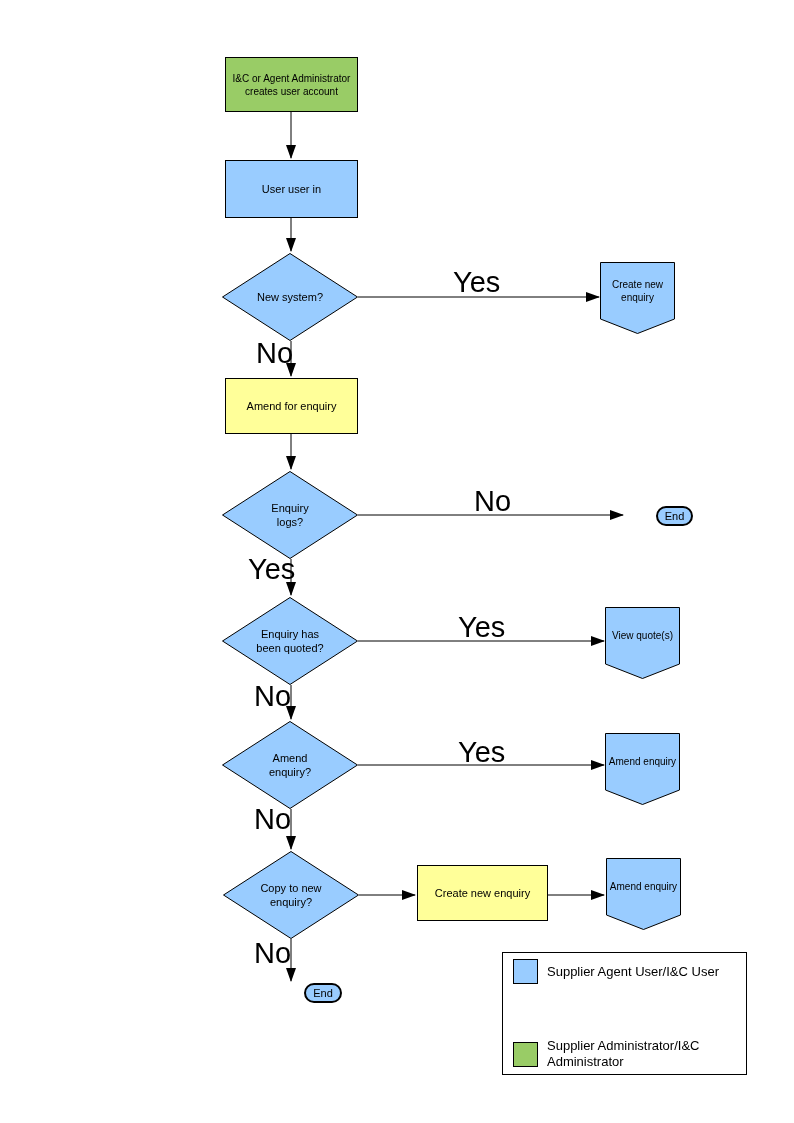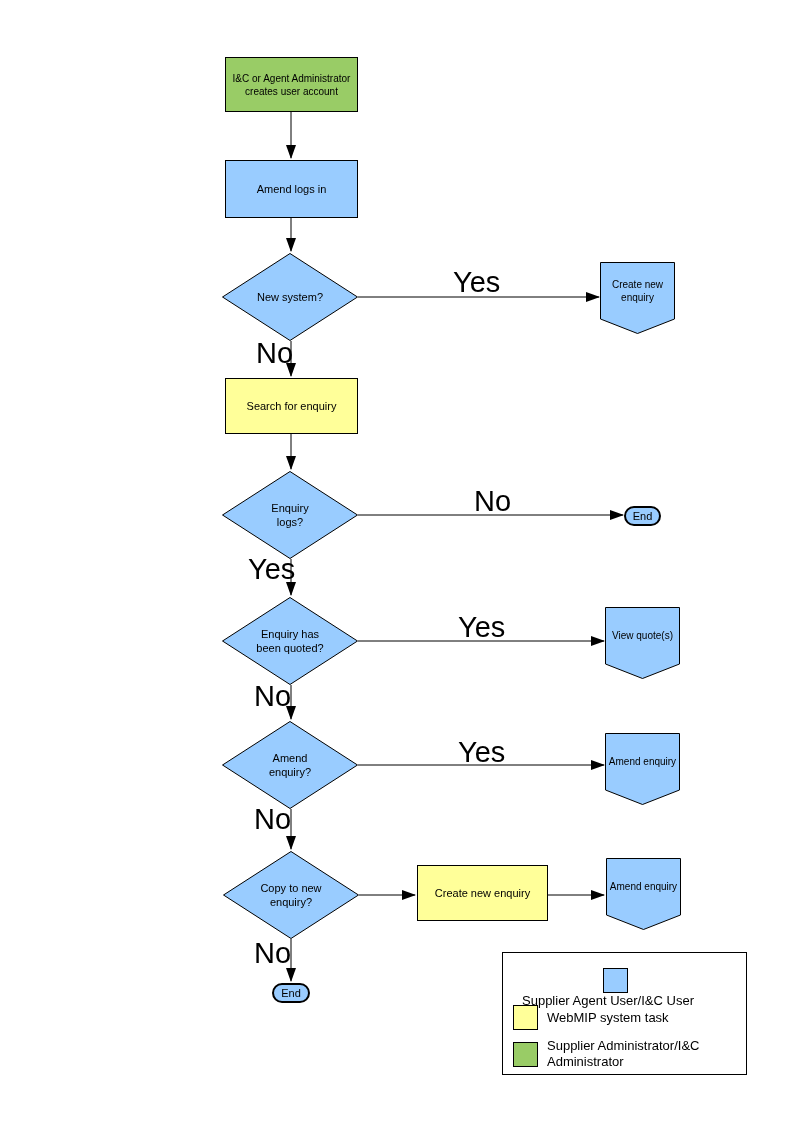--- a/index.html
+++ b/index.html
@@ -26,20 +26,21 @@
     text-align: center;
     font-size: 10px;
     line-height: 13px;
   }
   .rect-node .lbl { width: 100%; padding: 0 1px; }
   .terminator {
     border: 2px solid #000;
     border-radius: 10px;
     display: flex; align-items: center; justify-content: center;
     font-size: 11px;
+    margin-left: 32px;
   }
   .poly-node svg { position: absolute; left: 0; top: 0; display: block; }
   .poly-node .lbl {
     position: absolute;
     display: flex; align-items: center; justify-content: center;
     text-align: center;
     font-size: 11px;
     line-height: 14px;
   }
   .diamond-node { width: 136px; height: 88px; }
@@ -102,21 +103,21 @@
     <line x1="359" y1="895" x2="415" y2="895" marker-end="url(#arrow)"></line>
     <line x1="548" y1="895" x2="604" y2="895" marker-end="url(#arrow)"></line>
     <line x1="291" y1="939" x2="291" y2="981" marker-end="url(#arrow)"></line>
   </svg>
 
   <div class="node rect-node" style="left: 225px; top: 57px; width: 133px; height: 55px; background-color: rgb(153, 204, 102);">
     <span class="lbl">I&amp;C or Agent Administrator creates user account</span>
   </div>
 
   <div class="node rect-node" style="left: 225px; top: 160px; width: 133px; height: 58px; font-size: 11px; background-color: rgb(153, 204, 255);">
-    <span class="lbl">Amend logs in</span>
+    <span class="lbl">User user in</span>
   </div>
 
   <div class="node poly-node diamond-node" style="left:222px; top:253px;">
     <svg width="136" height="88" viewBox="0 0 136 88">
       <polygon points="68,0.5 135.5,44 68,87.5 0.5,44" stroke="#000" stroke-width="1" fill="#99CCFF"></polygon>
     </svg>
     <div class="lbl">
       <span style="width:90px;">New system?</span>
     </div>
   </div>
@@ -124,21 +125,21 @@
   <div class="node poly-node pent-node" style="left:600px; top:262px;">
     <svg width="75" height="72" viewBox="0 0 75 72">
       <polygon points="0.5,0.5 74.5,0.5 74.5,57 37.5,71.5 0.5,57" stroke="#000" stroke-width="1" fill="#99CCFF"></polygon>
     </svg>
     <div class="lbl">
       <span style="width:66px;">Create new enquiry</span>
     </div>
   </div>
 
   <div class="node rect-node" style="left: 225px; top: 378px; width: 133px; height: 56px; font-size: 11px; background-color: rgb(255, 255, 153);">
-    <span class="lbl">Search for enquiry</span>
+    <span class="lbl">Amend for enquiry</span>
   </div>
 
   <div class="node poly-node diamond-node" style="left:222px; top:471px;">
     <svg width="136" height="88" viewBox="0 0 136 88">
       <polygon points="68,0.5 135.5,44 68,87.5 0.5,44" stroke="#000" stroke-width="1" fill="#99CCFF"></polygon>
     </svg>
     <div class="lbl">
       <span style="width:60px;">Enquiry logs?</span>
     </div>
   </div>
@@ -213,27 +214,23 @@
   <div class="branch-label" style="left:256px; top:340px;">No</div>
   <div class="branch-label" style="left:474px; top:488px;">No</div>
   <div class="branch-label" style="left:248px; top:556px;">Yes</div>
   <div class="branch-label" style="left:458px; top:614px;">Yes</div>
   <div class="branch-label" style="left:254px; top:683px;">No</div>
   <div class="branch-label" style="left:458px; top:739px;">Yes</div>
   <div class="branch-label" style="left:254px; top:806px;">No</div>
   <div class="branch-label" style="left:254px; top:940px;">No</div>
 
   <div class="legend">
-    <div class="legend-row" style="top:15px;flex-direction:column;">
+    <div class="legend-row" style="top:6px;">
       <div class="legend-swatch" style="background-color: rgb(153, 204, 255);"></div>
       <div class="legend-label">Supplier Agent User/I&amp;C User</div>
-    </div>
-    <div class="legend-row" style="top:52px;">
-      <div class="legend-swatch" style="background-color: rgb(255, 255, 153);"></div>
-      <div class="legend-label">WebMIP system task</div>
     </div>
     <div class="legend-row" style="top:85px;">
       <div class="legend-swatch" style="background-color: rgb(153, 204, 102);"></div>
       <div class="legend-label">Supplier Administrator/I&amp;C Administrator</div>
     </div>
   </div>
 
 </div>
 
 </body></html>

